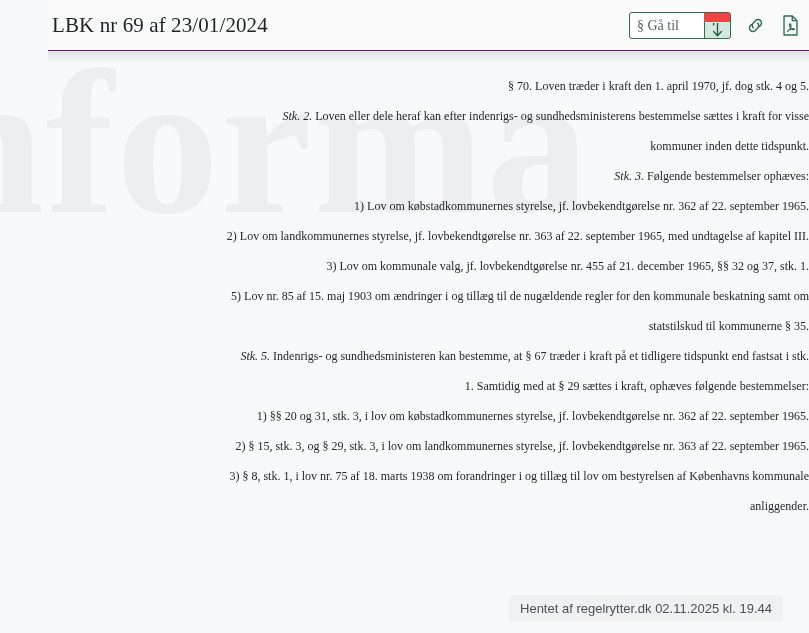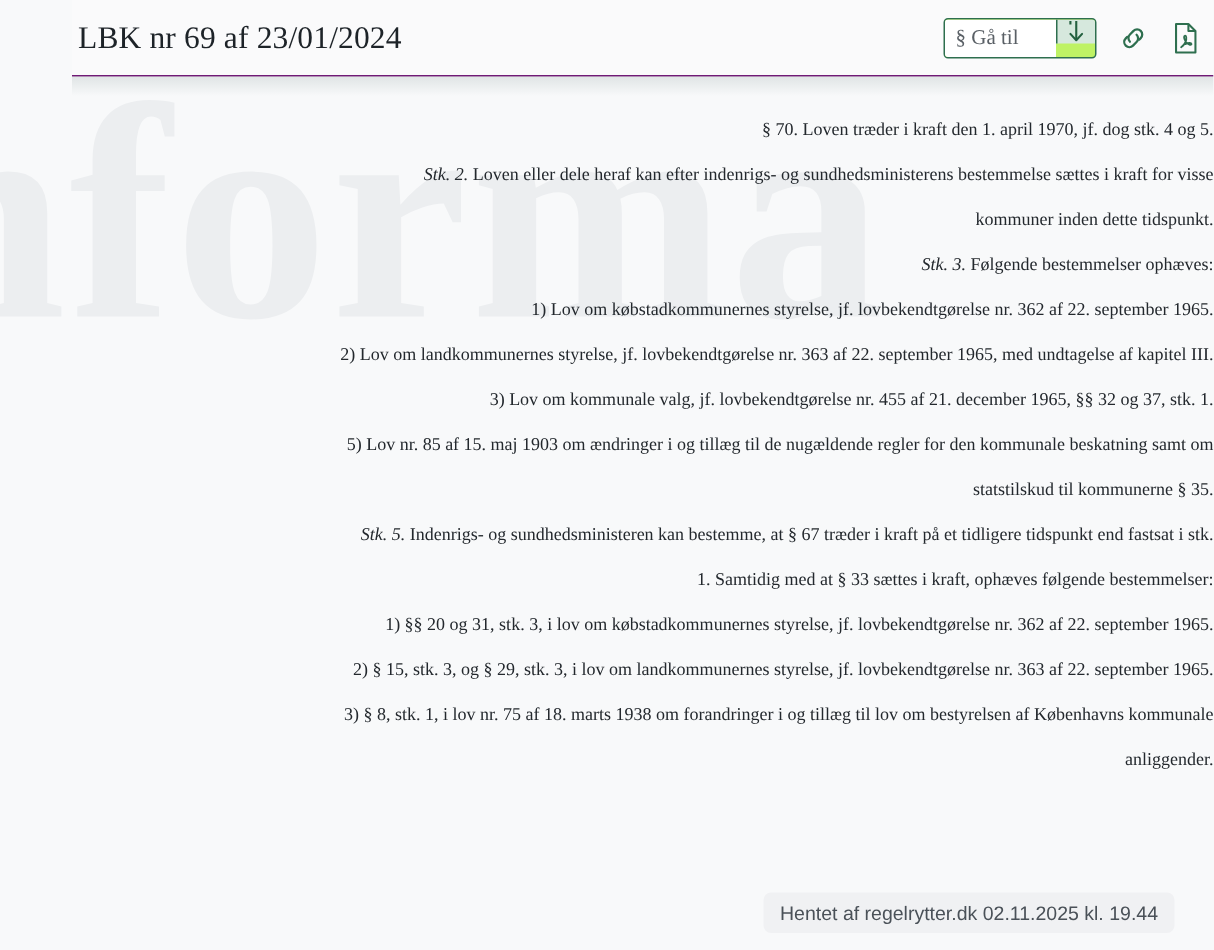--- a/index.html
+++ b/index.html
@@ -58,26 +58,26 @@
   #header-tools {
     display: flex;
     align-items: center;
     gap: 13px;
     padding-right: 2px;
   }
 
   
   .goto-wrap {
     display: flex;
-    align-items: flex-start;
+    align-items: flex-end;
     height: 27px;
     border: 1px solid #2e6f4f;
     border-radius: 3px;
     overflow: hidden;
-    background: #bef264;
+    background: #ef4444;
   }
   .goto-input {
     width: 74px;
     border: none;
     outline: none;
     background: #ffffff;
     font-family: "Liberation Serif", serif;
     font-size: 14px;
     color: #30363c;
     padding: 0 4px 0 7px;
@@ -228,21 +228,21 @@
       <p class="para "><span>§ 70.</span><span> Loven træder i kraft den 1. april 1970, jf. dog stk. 4 og 5.</span></p>
       <p class="para "><span class="stk">Stk. 2.</span><span> Loven eller dele heraf kan efter indenrigs- og sundhedsministerens bestemmelse sættes i kraft for visse</span></p>
       <p class="para plain"><span>kommuner inden dette tidspunkt.</span></p>
       <p class="para "><span class="stk">Stk. 3.</span><span> Følgende bestemmelser ophæves:</span></p>
       <p class="para plain"><span>1) Lov om købstadkommunernes styrelse, jf. lovbekendtgørelse nr. 362 af 22. september 1965.</span></p>
       <p class="para plain"><span>2) Lov om landkommunernes styrelse, jf. lovbekendtgørelse nr. 363 af 22. september 1965, med undtagelse af kapitel III.</span></p>
       <p class="para plain"><span>3) Lov om kommunale valg, jf. lovbekendtgørelse nr. 455 af 21. december 1965, §§ 32 og 37, stk. 1.</span></p>
       <p class="para plain"><span>5) Lov nr. 85 af 15. maj 1903 om ændringer i og tillæg til de nugældende regler for den kommunale beskatning samt om</span></p>
       <p class="para "><span> statstilskud til kommunerne § 35.</span></p>
       <p class="para "><span class="stk">Stk. 5.</span><span> Indenrigs- og sundhedsministeren kan bestemme, at § 67 træder i kraft på et tidligere tidspunkt end fastsat i stk.</span></p>
-      <p class="para plain"><span>1. Samtidig med at § 33 sættes i kraft, ophæves følgende bestemmelser:</span></p>
+      <p class="para plain"><span>1. Samtidig med at § 29 sættes i kraft, ophæves følgende bestemmelser:</span></p>
       <p class="para plain"><span>1) §§ 20 og 31, stk. 3, i lov om købstadkommunernes styrelse, jf. lovbekendtgørelse nr. 362 af 22. september 1965.</span></p>
       <p class="para plain"><span>2) § 15, stk. 3, og § 29, stk. 3, i lov om landkommunernes styrelse, jf. lovbekendtgørelse nr. 363 af 22. september 1965.</span></p>
       <p class="para plain"><span>3) § 8, stk. 1, i lov nr. 75 af 18. marts 1938 om forandringer i og tillæg til lov om bestyrelsen af Københavns kommunale</span></p>
       <p class="para "><span> anliggender.</span></p>
     </div>
 
   <div id="fetch-badge">Hentet af regelrytter.dk 02.11.2025 kl. 19.44</div>
 
 </div>
 

